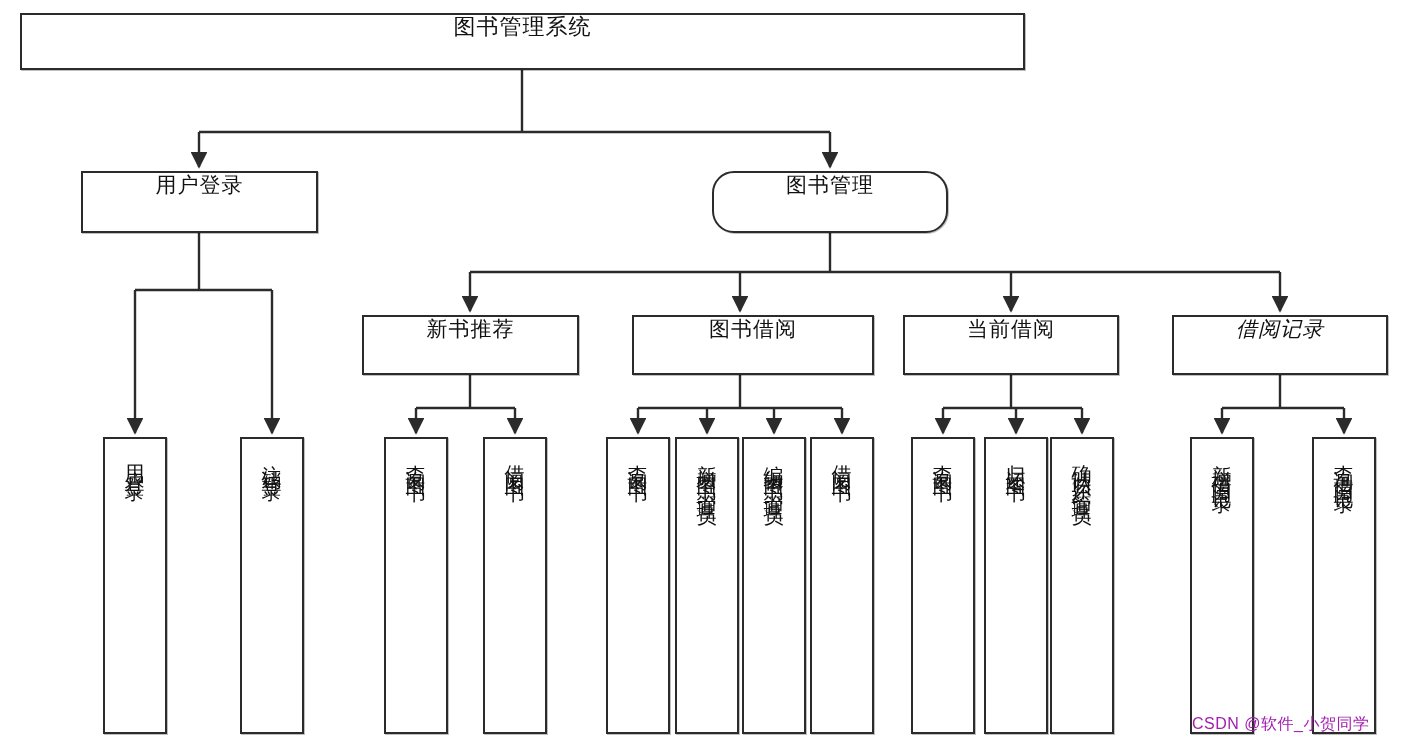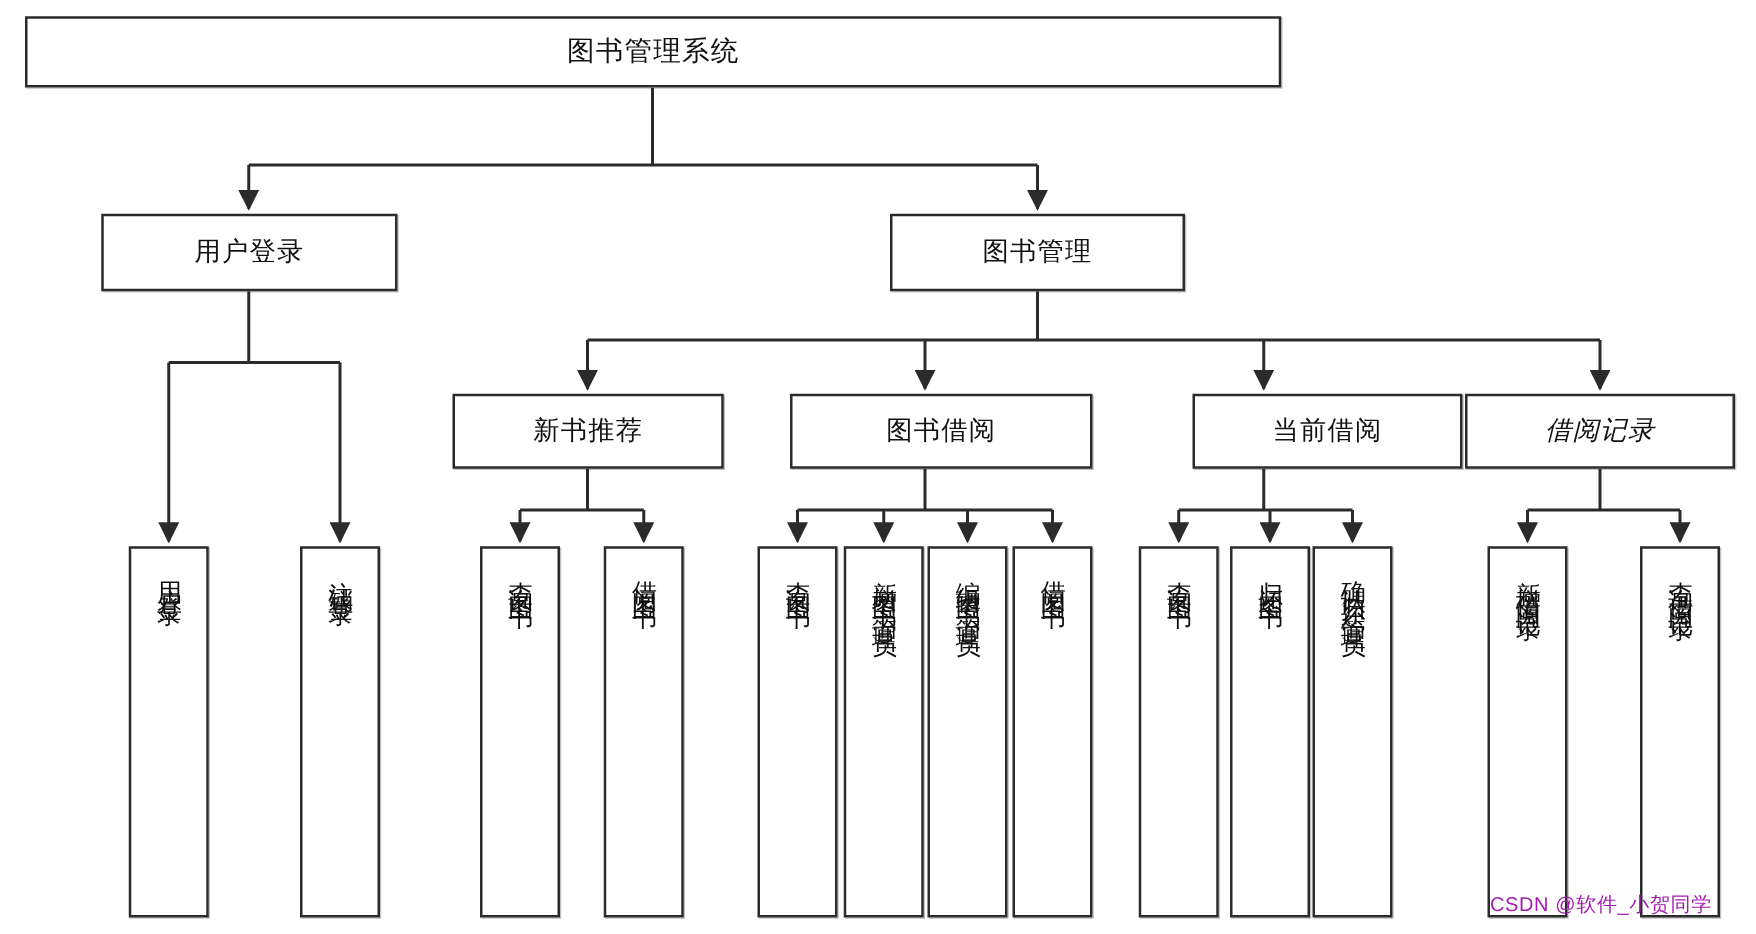--- a/index.html
+++ b/index.html
@@ -26,21 +26,20 @@
     width: 1405px;
     height: 747px;
     pointer-events: none;
   }
   .node {
     position: absolute;
     box-sizing: border-box;
     border: 2px solid #2b2b2b;
     background: #ffffff;
     display: flex;
-    align-items: center;
     justify-content: center;
     box-shadow: 1px 1px 0 rgba(0,0,0,0.25);
   }
   .node .label {
     font-size: 21px;
     line-height: 1.1;
     letter-spacing: 1px;
     white-space: nowrap;
     color: #111111;
   }
@@ -122,31 +121,31 @@
     </g>
   </svg>
 
   <div class="node root" style="left:20px; top:13px; width:1005px; height:57px;">
     <span class="label">图书管理系统</span>
   </div>
 
   <div class="node" style="left:81px; top:171px; width:237px; height:62px;">
     <span class="label">用户登录</span>
   </div>
-  <div class="node" style="left:712px; top:171px; width:236px; height:62px;">
+  <div class="node" style="left:712px; top:171px; width:236px; height:62px;border-radius:22px;">
     <span class="label">图书管理</span>
   </div>
 
   <div class="node" style="left:362px; top:315px; width:217px; height:60px;">
     <span class="label">新书推荐</span>
   </div>
   <div class="node" style="left:632px; top:315px; width:242px; height:60px;">
     <span class="label">图书借阅</span>
   </div>
-  <div class="node" style="left:954px; top:315px; width:216px; height:60px;">
+  <div class="node" style="left:903px; top:315px; width:216px; height:60px;">
     <span class="label">当前借阅</span>
   </div>
   <div class="node" style="left:1172px; top:315px; width:216px; height:60px;font-style:italic;">
     <span class="label">借阅记录</span>
   </div>
 
   <div class="node vertical" style="left:103px; top:437px; width:64px; height:297px;">
     <span class="label">用户登录</span>
   </div>
   <div class="node vertical" style="left:240px; top:437px; width:64px; height:297px;">

